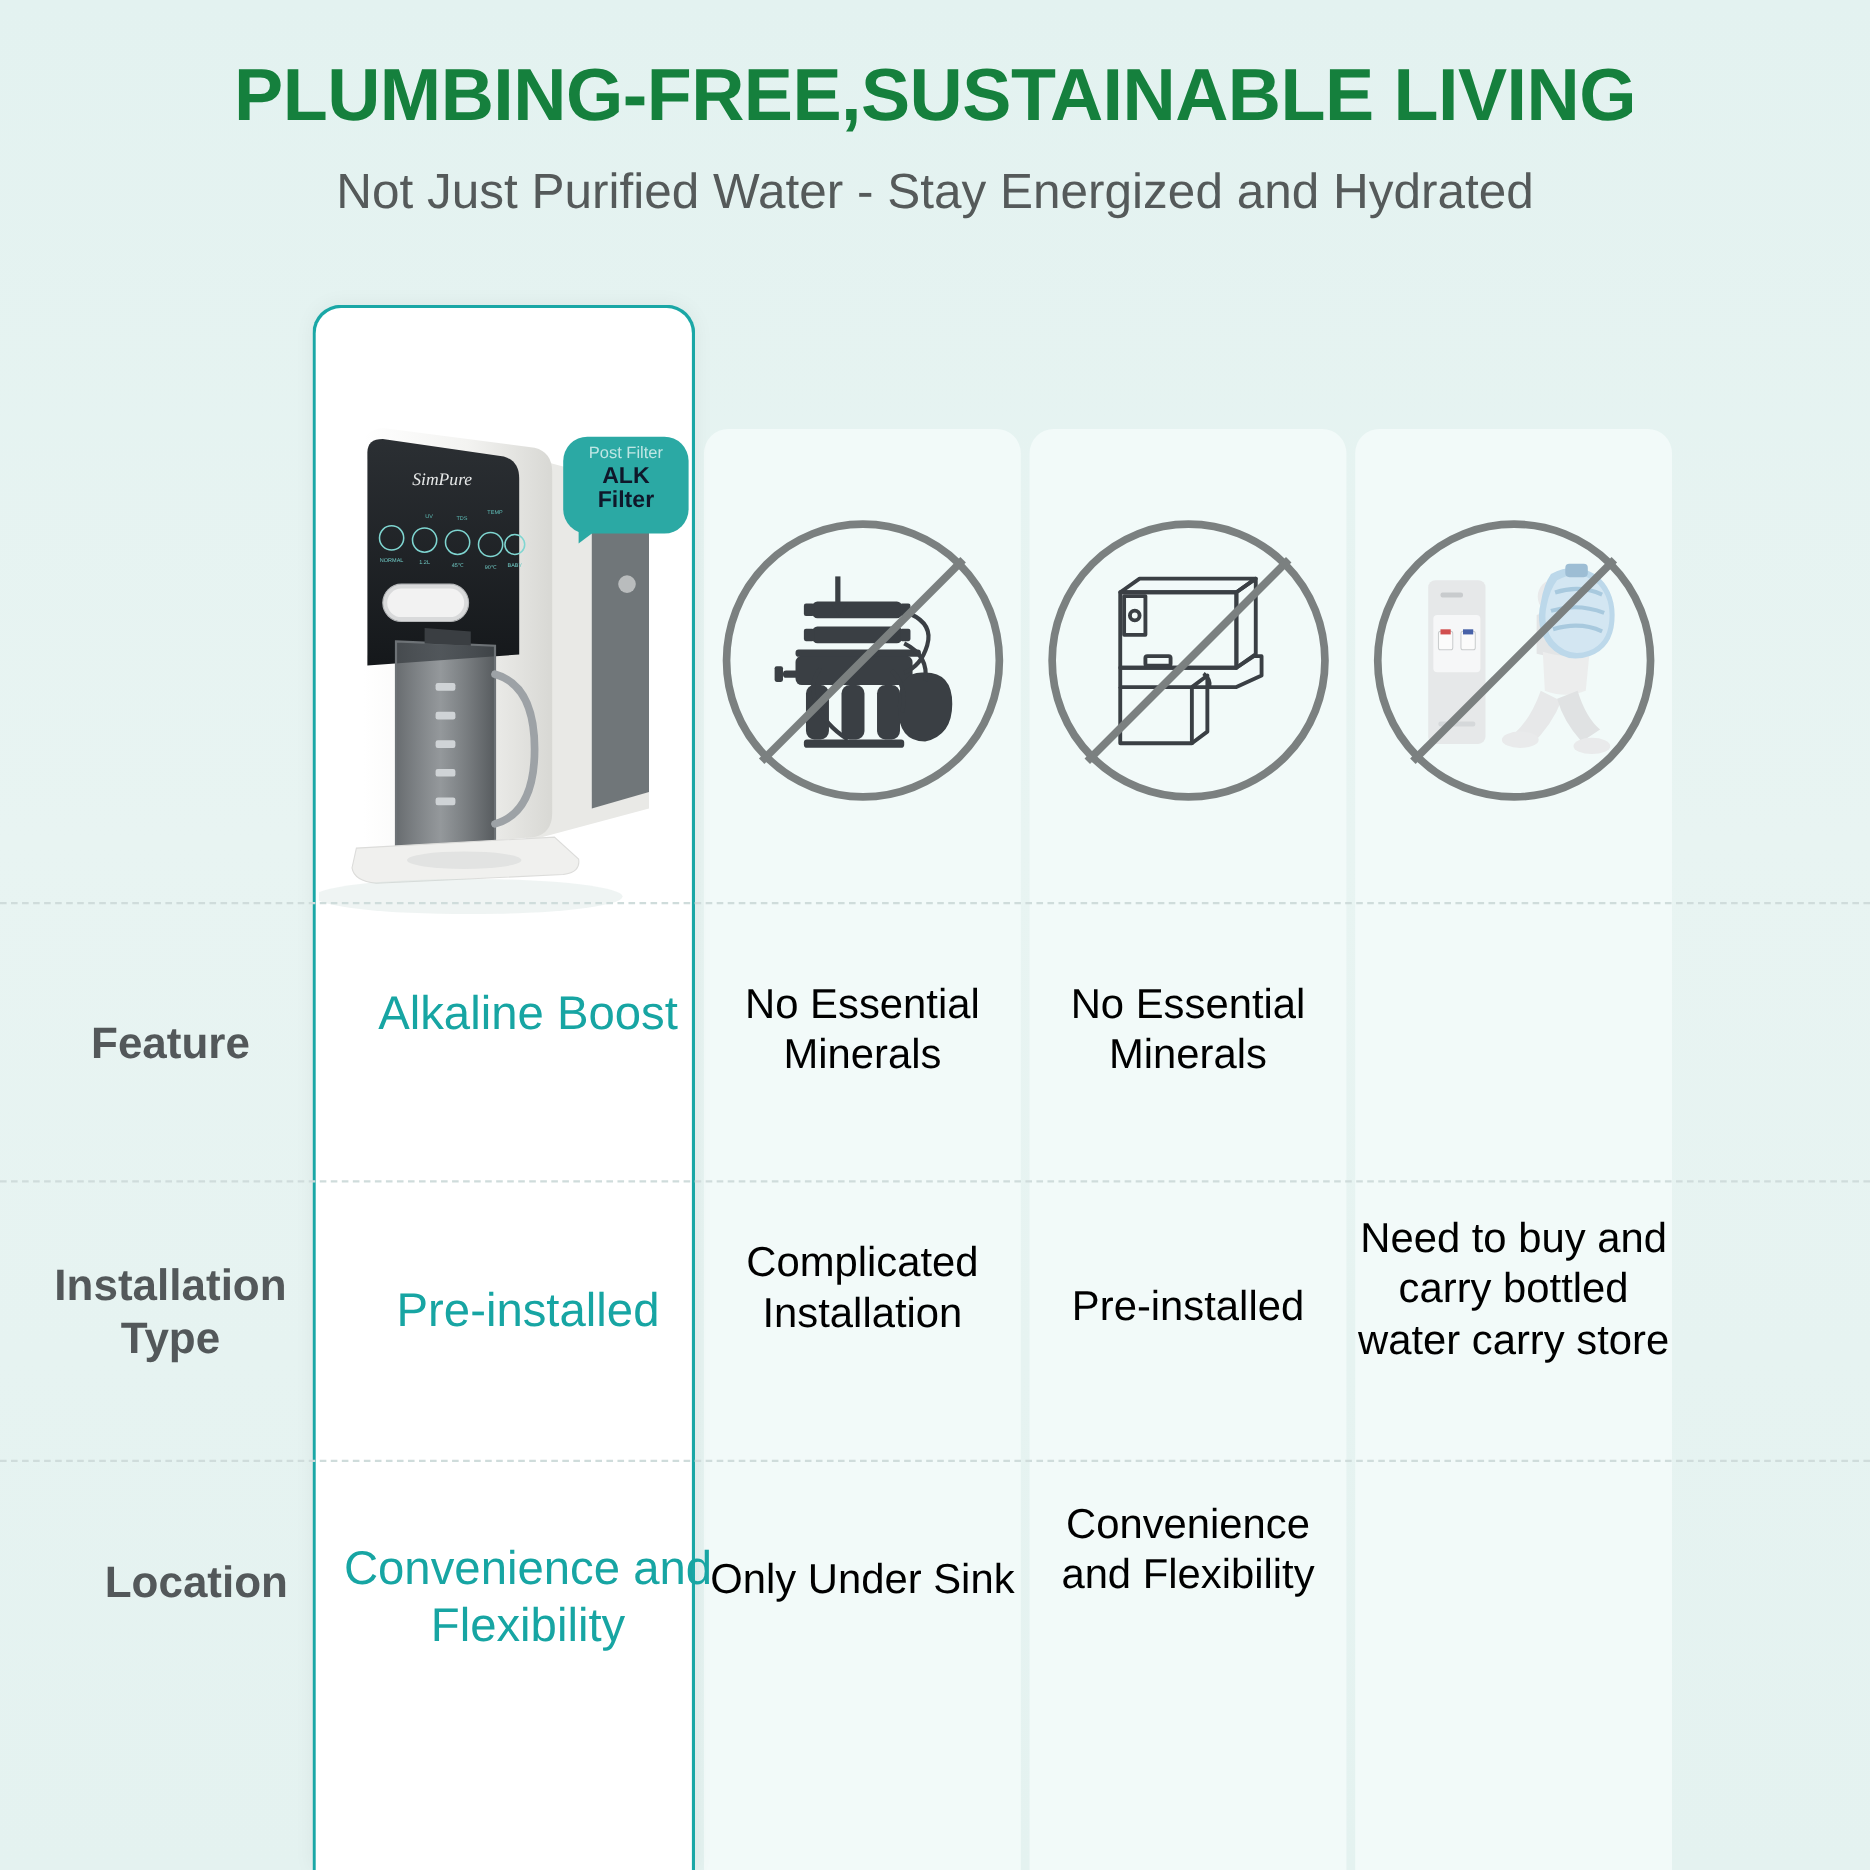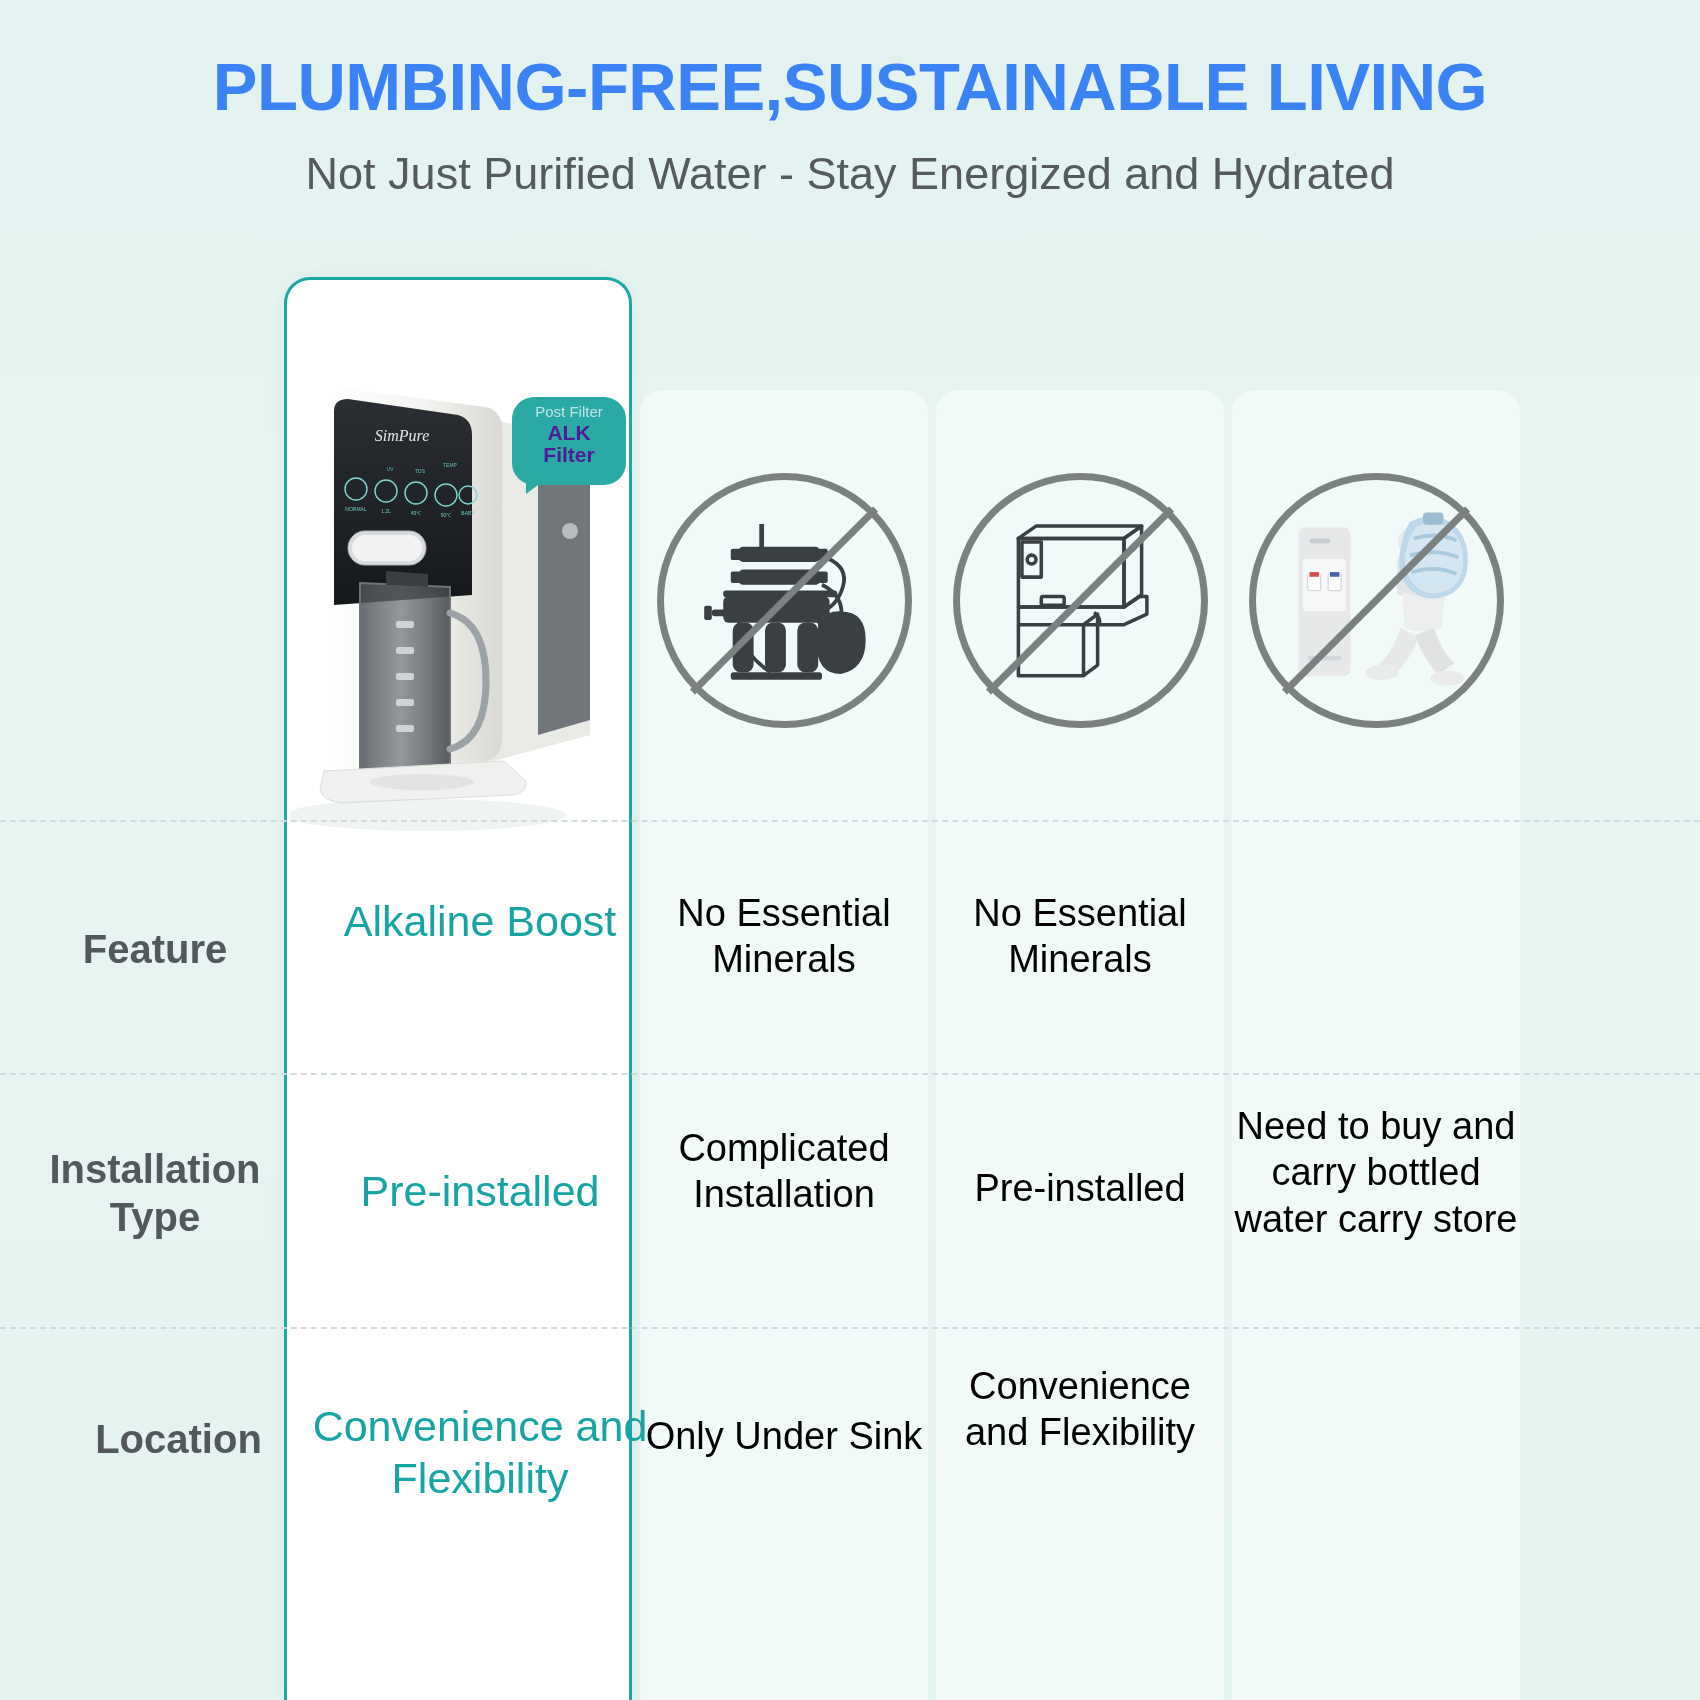--- a/index.html
+++ b/index.html
@@ -9,21 +9,21 @@
     background:linear-gradient(180deg,#E3F2F0 0%,#E8F4F2 45%,#E4F2F0 100%);
     overflow:hidden;
     position:relative;
   }
 
   
   #header{ text-align:center; padding-top:52px; }
   #title{
     font-size:67px;
     font-weight:bold;
-    color:#3b82f6;
+    color:#15803d;
     letter-spacing:-0.5px;
     line-height:1.05;
     transform:scaleX(1.0);
     white-space:nowrap;
   }
   #subtitle{
     font-size:45px;
     color:#555a5a;
     margin-top:26px;
     font-weight:normal;
@@ -112,21 +112,21 @@
     position:absolute;
     left:222px; top:102px;
     background:#2BA9A4;
     border-radius:22px;
     padding:7px 14px 19px 14px;
     text-align:center;
     line-height:1.05;
     z-index:5;
   }
   #badge .b1{ font-size:15px; color:#bfe6e4; display:block; }
-  #badge .b2{ font-size:21px; color:#4c1d95; font-weight:bold; display:block; margin-top:2px;}
+  #badge .b2{ font-size:21px; color:#0f172a; font-weight:bold; display:block; margin-top:2px;}
   #badge:after{
     content:"";
     position:absolute;
     left:14px; bottom:-9px;
     width:0;height:0;
     border-left:16px solid #2BA9A4;
     border-bottom:12px solid transparent;
   }
 
   

